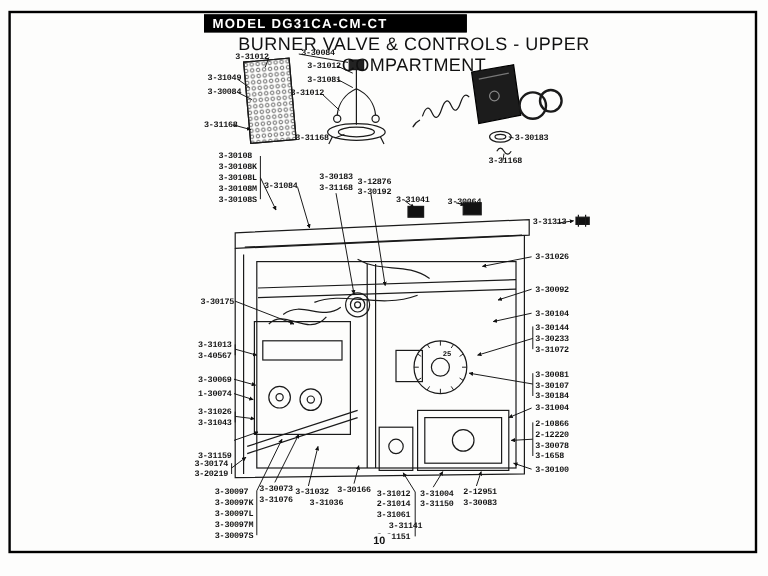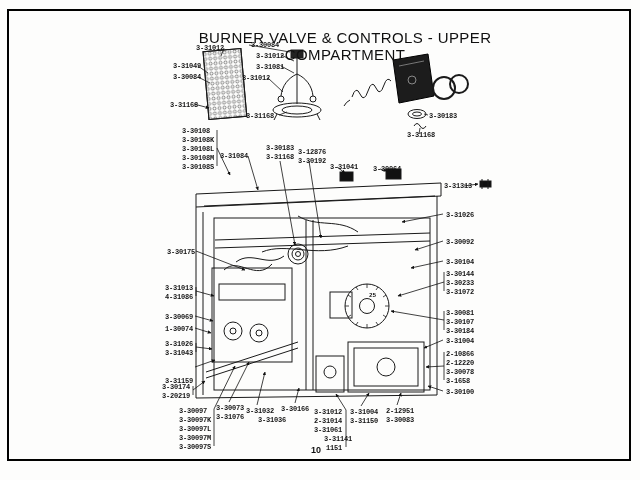--- a/index.html
+++ b/index.html
@@ -207,20 +207,23 @@
       <path d="M257,405 L265,372" marker-end="url(#arr)"></path>
       <path d="M295,403 L299,388" marker-end="url(#arr)"></path>
       <path d="M346,410 L346,447"></path>
       <path d="M346,410 L336,394" marker-end="url(#arr)"></path>
       <path d="M361,406 L369,393" marker-end="url(#arr)"></path>
       <path d="M397,405 L401,393" marker-end="url(#arr)"></path>
       <path d="M464,186 L478,184" marker-end="url(#arr)"></path>
     </g>
   </svg>
 
+  <div class="model-box">
+    <span>MODEL DG31CA-CM-CT</span>
+  </div>
   <div class="title">BURNER VALVE &amp; CONTROLS - UPPER COMPARTMENT</div>
 
   <span class="lbl" style="left:196px;top:44px">3-31012</span>
   <span class="lbl" style="left:251px;top:41px">3-30084</span>
   <span class="lbl" style="left:256px;top:52px">3-31012</span>
   <span class="lbl" style="left:256px;top:63px">3-31081</span>
   <span class="lbl" style="left:242px;top:74px">3-31012</span>
   <span class="lbl" style="left:173px;top:62px">3-31049</span>
   <span class="lbl" style="left:173px;top:73px">3-30084</span>
   <span class="lbl" style="left:170px;top:101px">3-31168</span>
@@ -250,21 +253,21 @@
   <span class="lbl" style="left:446px;top:318px">3-30107</span>
   <span class="lbl" style="left:446px;top:327px">3-30184</span>
   <span class="lbl" style="left:446px;top:337px">3-31004</span>
   <span class="lbl" style="left:446px;top:350px">2-10866</span>
   <span class="lbl" style="left:446px;top:359px">2-12220</span>
   <span class="lbl" style="left:446px;top:368px">3-30078</span>
   <span class="lbl" style="left:446px;top:377px">3-1658</span>
   <span class="lbl" style="left:446px;top:388px">3-30100</span>
   <span class="lbl" style="left:167px;top:248px">3-30175</span>
   <span class="lbl" style="left:165px;top:284px">3-31013</span>
-  <span class="lbl" style="left:165px;top:293px">4-31086</span>
+  <span class="lbl" style="left:165px;top:293px">3-40567</span>
   <span class="lbl" style="left:165px;top:313px">3-30069</span>
   <span class="lbl" style="left:165px;top:325px">1-30074</span>
   <span class="lbl" style="left:165px;top:340px">3-31026</span>
   <span class="lbl" style="left:165px;top:349px">3-31043</span>
   <span class="lbl" style="left:165px;top:377px">3-31159</span>
   <span class="lbl" style="left:162px;top:383px">3-30174</span>
   <span class="lbl" style="left:162px;top:392px">3-20219</span>
   <span class="lbl" style="left:179px;top:407px">3-30097</span>
   <span class="lbl" style="left:179px;top:416px">3-30097K</span>
   <span class="lbl" style="left:179px;top:425px">3-30097L</span>

